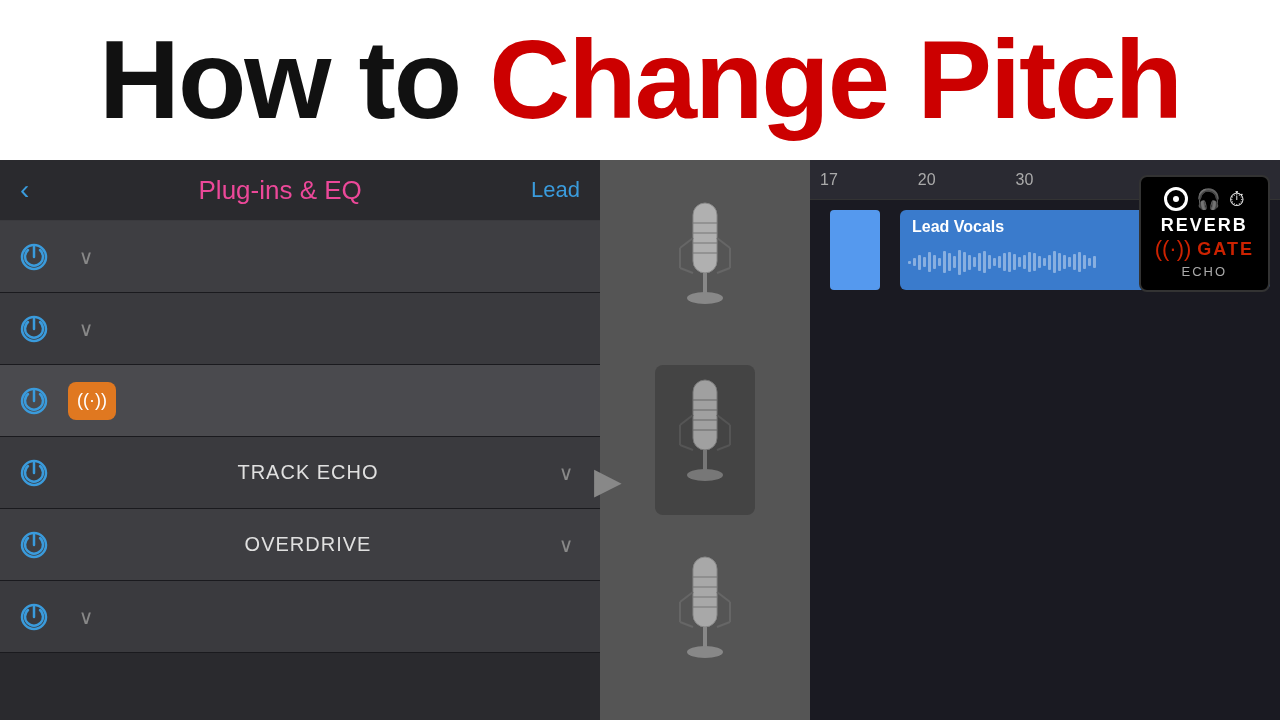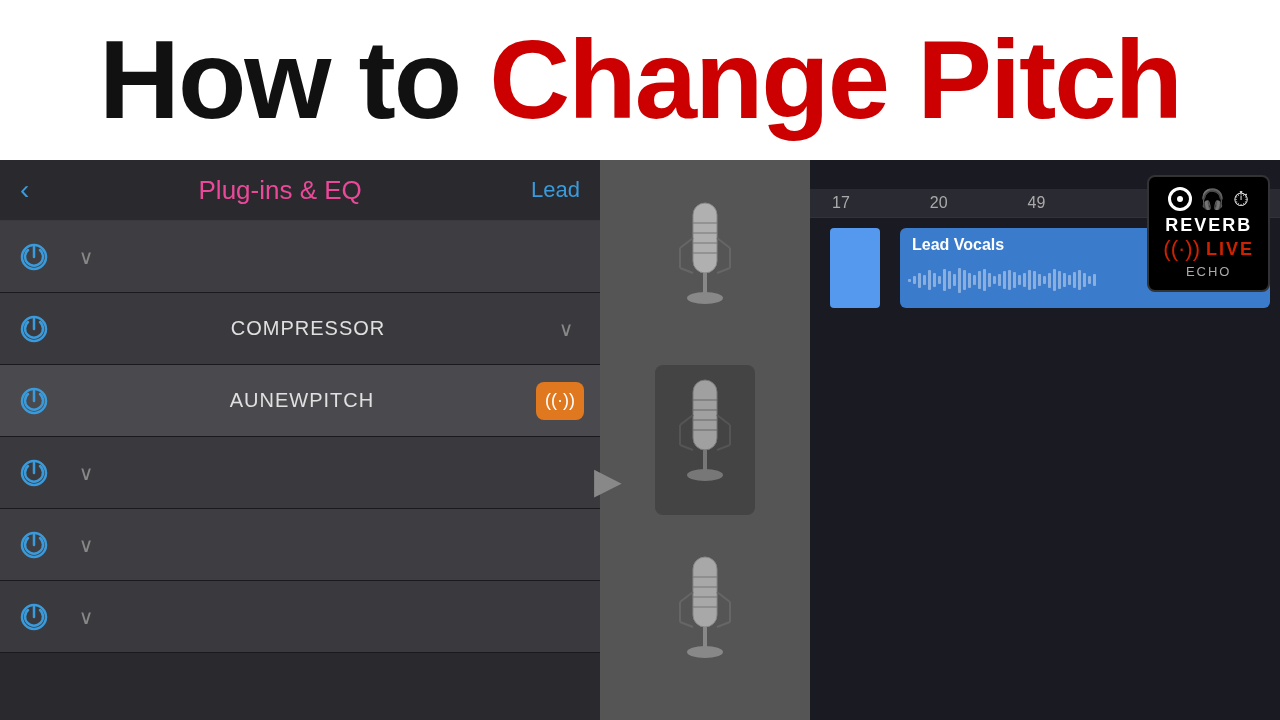--- a/index.html
+++ b/index.html
@@ -169,28 +169,27 @@
       position: absolute;
       top: 160px;
       left: 810px;
       right: 0;
       bottom: 0;
       background: #1a1a22;
       z-index: 4;
       overflow: hidden;
     }
     #timeline-header {
-      height: 29px;
+      height: 40px;
       background: #2a2a32;
       display: flex;
       align-items: center;
       border-bottom: 1px solid #333;
-      padding: 0 22px;
+      padding: 0 10px;
       gap: 80px;
-      margin-top: 29px;
     }
     .timeline-marker {
       color: #aaa;
       font-size: 16px;
     }
     .vocal-clip {
       background: #3a7bcc;
       border-radius: 6px;
       padding: 8px 12px;
       min-height: 80px;
@@ -329,57 +328,57 @@
     </div>
 
     <div class="plugin-row">
       <div class="power-icon">
         <svg class="power-svg" viewBox="0 0 30 30">
           <circle cx="15" cy="15" r="12" fill="none" stroke="#3a9bdc" stroke-width="2.5"></circle>
           <path d="M15 5 L15 15" stroke="#3a9bdc" stroke-width="2.5" stroke-linecap="round"></path>
           <path d="M9 8 A9 9 0 1 0 21 8" fill="none" stroke="#3a9bdc" stroke-width="2.5" stroke-linecap="round"></path>
         </svg>
       </div>
-      <span class="plugin-name">COMPRESSOR</span>
       <span class="plugin-chevron">∨</span>
     </div>
 
     <div class="plugin-row" style="background:#4a4a4e;">
       <div class="power-icon">
         <svg class="power-svg" viewBox="0 0 30 30">
           <circle cx="15" cy="15" r="12" fill="none" stroke="#3a9bdc" stroke-width="2.5"></circle>
           <path d="M15 5 L15 15" stroke="#3a9bdc" stroke-width="2.5" stroke-linecap="round"></path>
           <path d="M9 8 A9 9 0 1 0 21 8" fill="none" stroke="#3a9bdc" stroke-width="2.5" stroke-linecap="round"></path>
         </svg>
       </div>
-      <span class="plugin-name">AUNEWPITCH</span>
       <div class="plugin-active-badge">
         <span class="wifi-icon">((·))</span>
       </div>
     </div>
 
     <div class="plugin-row">
       <div class="power-icon">
         <svg class="power-svg" viewBox="0 0 30 30">
           <circle cx="15" cy="15" r="12" fill="none" stroke="#3a9bdc" stroke-width="2.5"></circle>
           <path d="M15 5 L15 15" stroke="#3a9bdc" stroke-width="2.5" stroke-linecap="round"></path>
           <path d="M9 8 A9 9 0 1 0 21 8" fill="none" stroke="#3a9bdc" stroke-width="2.5" stroke-linecap="round"></path>
         </svg>
       </div>
+      <span class="plugin-name">TRACK ECHO</span>
       <span class="plugin-chevron">∨</span>
     </div>
 
     <div class="plugin-row">
       <div class="power-icon">
         <svg class="power-svg" viewBox="0 0 30 30">
           <circle cx="15" cy="15" r="12" fill="none" stroke="#3a9bdc" stroke-width="2.5"></circle>
           <path d="M15 5 L15 15" stroke="#3a9bdc" stroke-width="2.5" stroke-linecap="round"></path>
           <path d="M9 8 A9 9 0 1 0 21 8" fill="none" stroke="#3a9bdc" stroke-width="2.5" stroke-linecap="round"></path>
         </svg>
       </div>
+      <span class="plugin-name">OVERDRIVE</span>
       <span class="plugin-chevron">∨</span>
     </div>
 
     <div class="plugin-row">
       <div class="power-icon">
         <svg class="power-svg" viewBox="0 0 30 30">
           <circle cx="15" cy="15" r="12" fill="none" stroke="#3a9bdc" stroke-width="2.5"></circle>
           <path d="M15 5 L15 15" stroke="#3a9bdc" stroke-width="2.5" stroke-linecap="round"></path>
           <path d="M9 8 A9 9 0 1 0 21 8" fill="none" stroke="#3a9bdc" stroke-width="2.5" stroke-linecap="round"></path>
         </svg>
@@ -451,21 +450,21 @@
     </svg>
   </div>
 </div>
 
 <div id="arrow-indicator" style="position:absolute;top:460px;left:594px;z-index:6;font-size:36px;color:#888;">▶</div>
 
 <div id="right-panel">
   <div id="timeline-header">
     <span class="timeline-marker">17</span>
     <span class="timeline-marker">20</span>
-    <span class="timeline-marker">49</span>
+    <span class="timeline-marker">30</span>
   </div>
 
   <div style="margin:10px;position:relative;">
     <div style="width:50px;height:80px;background:#5599ee;border-radius:4px;position:absolute;left:10px;top:0;"></div>
     <div style="margin-left:80px;">
       <div class="vocal-clip">
         <span class="clip-label">Lead Vocals</span>
         <div class="waveform-line" id="waveform-container">
             <div class="waveform-bar" style="height: 3px;"></div>
             <div class="waveform-bar" style="height: 8px;"></div>
@@ -515,21 +514,21 @@
   <div class="logo-icons">
     <div class="logo-icon-circle"></div>
     <span class="logo-headphones">🎧</span>
     <span class="logo-clock">⏱</span>
   </div>
   <div>
     <span class="logo-studio">REVERB</span>
   </div>
   <div style="display:flex;align-items:center;gap:6px;justify-content:center;">
     <span class="radio-wave">((·))</span>
-    <span class="logo-live">LIVE</span>
+    <span class="logo-live">GATE</span>
   </div>
   <div>
     <span class="logo-today">ECHO</span>
   </div>
 </div>
 
 <div id="person-area">
 
   <div style="position:absolute;inset:0;background:linear-gradient(135deg,#999 0%,#666 50%,#444 100%);"></div>
 

